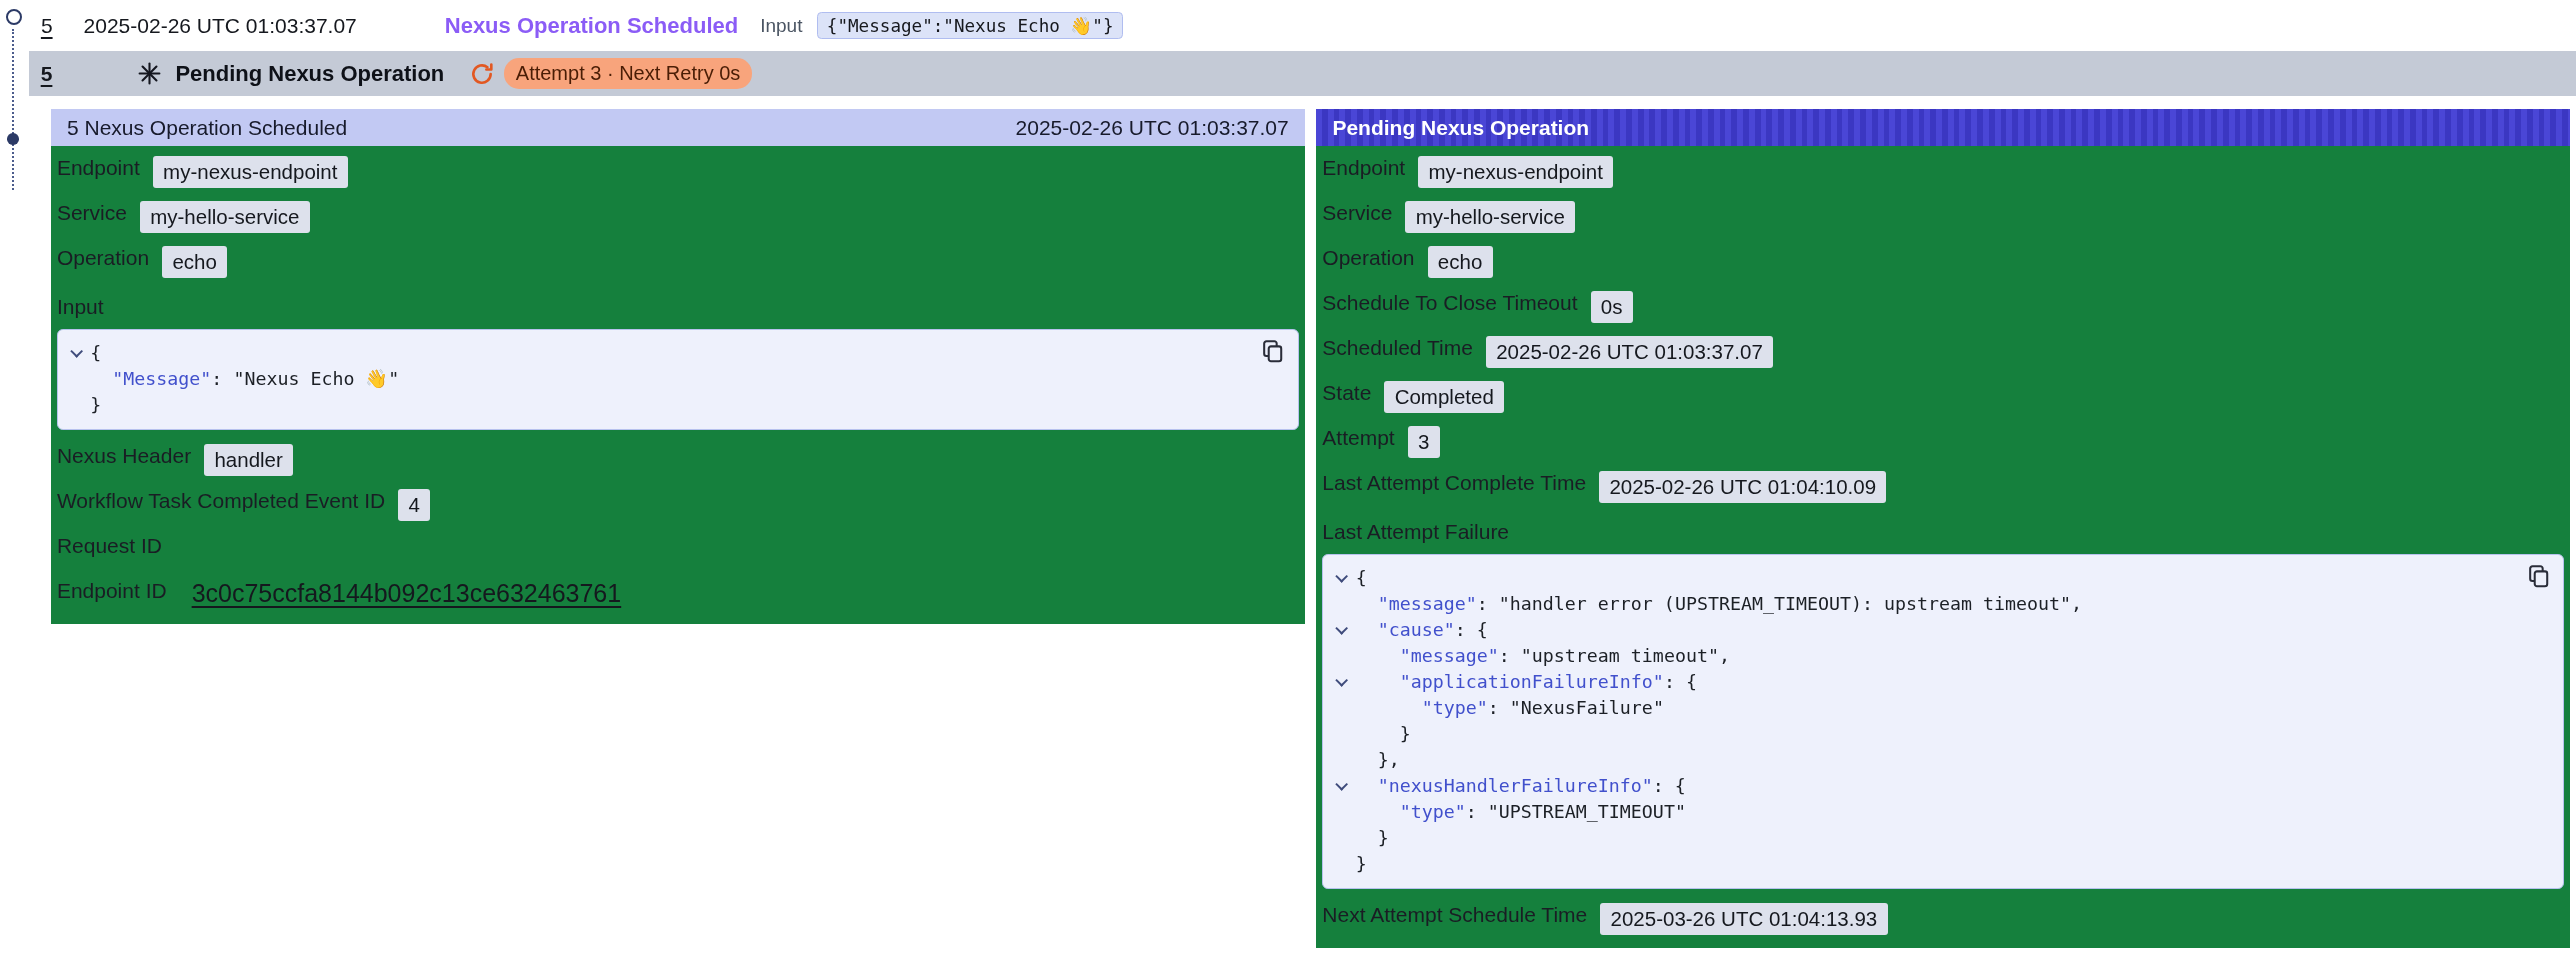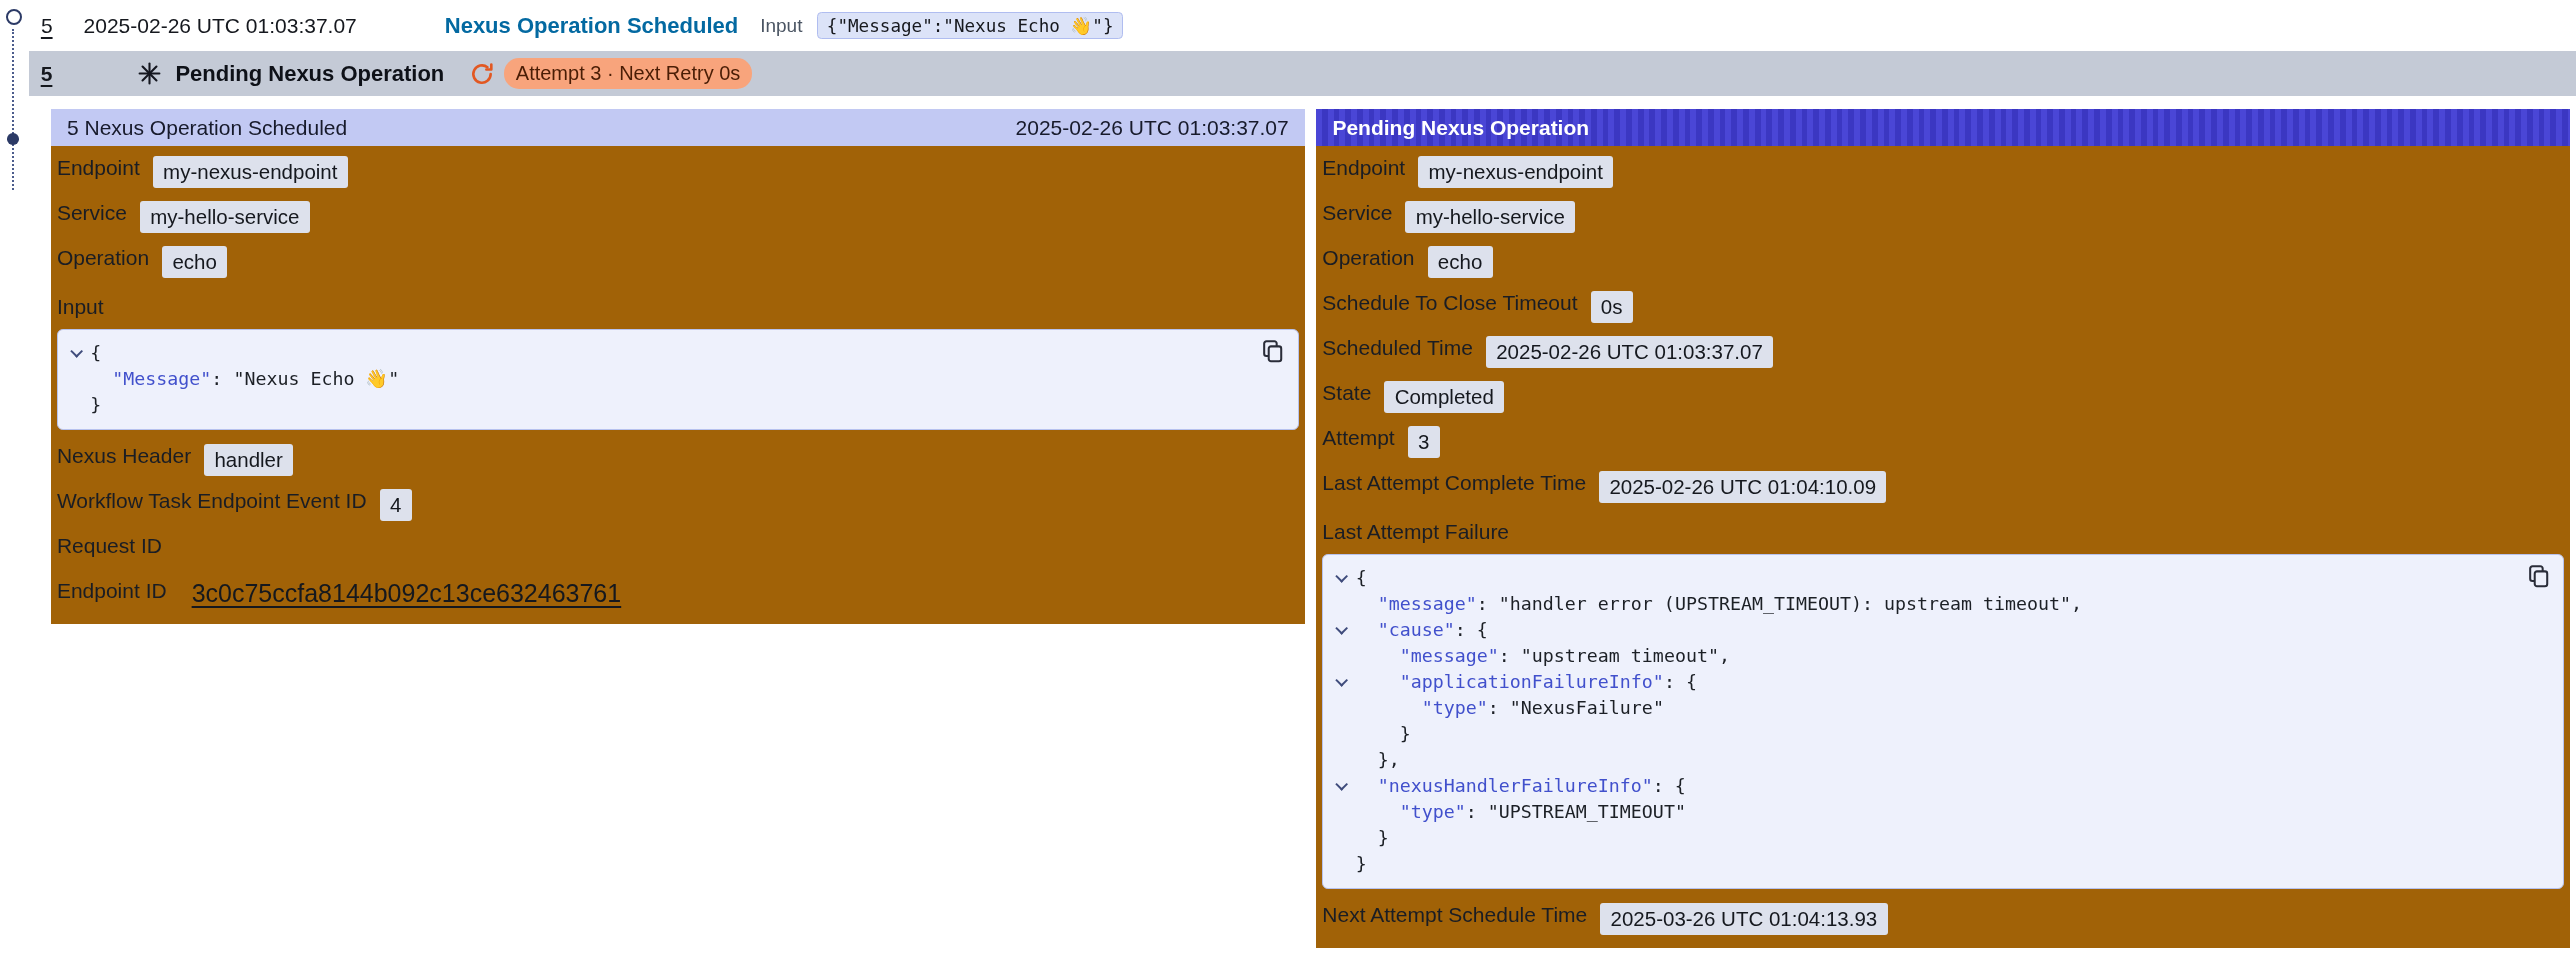--- a/index.html
+++ b/index.html
@@ -18,35 +18,35 @@
 
   
   .row1 { margin-left: 35px; height: 51px; display: flex; align-items: center;
           padding-left: 5.9px; background: #ffffff; }
   .row2 { margin-left: 29px; height: 45px; display: flex; align-items: center;
           padding-left: 11.7px; background: #c4cad6; }
 
   .evt-id { font-size: 21px; text-decoration: underline; text-underline-offset: 3.7px; color: #15181e; cursor: pointer; }
   .evt-id.bold { font-weight: 700; }
   .evt-ts { font-size: 21px; margin-left: 31px; color: #15181e; }
-  .evt-title { font-size: 22px; font-weight: 700; margin-left: 88px; color: #0369a1; }
+  .evt-title { font-size: 22px; font-weight: 700; margin-left: 88px; color: #8b5cf6; }
   .evt-input-label { font-size: 19px; margin-left: 22px; color: #4b5563; }
   .evt-input-chip { margin-left: 14.6px; font-family: "DejaVu Sans Mono", "Liberation Mono", monospace;
                     font-size: 17.6px; background: #dce3f8; border: 1.5px solid #b0bdf0; border-radius: 4.4px;
                     padding: 2.9px 8.8px; color: #16181d; cursor: pointer; }
 
   .star { margin-left: 85px; display: inline-flex; align-items: center; }
   .pending-title { font-size: 22px; font-weight: 700; margin-left: 13px; color: #0e1118; }
   .retry-ic { margin-left: 25px; display: inline-flex; align-items: center; }
   .retry-chip { margin-left: 8.8px; background: #f8a47c; color: #4a1d05; font-size: 20px;
                 padding: 4.4px 11.7px; border-radius: 15px; }
 
   
   .panels { margin: 13px 5.9px 0 51px; display: flex; gap: 11.7px; align-items: flex-start; }
-  .panel { flex: 1 1 0; background: #a16207; min-width: 0; }
+  .panel { flex: 1 1 0; background: #15803d; min-width: 0; }
 
   .panel-header { height: 37px; display: flex; align-items: center; justify-content: space-between;
                   padding: 0 16px; font-size: 21px; cursor: pointer; }
   .panel-header.scheduled { background: #c2c9f3; color: #171a2b; font-weight: 500; }
   .panel-header.pending { background: repeating-linear-gradient(90deg, #4a46d6 0 5.9px, #3b37c2 5.9px 11.7px);
                           color: #ffffff; font-weight: 700; justify-content: flex-start; }
   .hdr-ts { font-weight: 400; }
 
   .panel-body { padding: 10.3px 5.9px 0 5.9px; }
 
@@ -167,21 +167,21 @@
         </div>
 
         <div>
 
             <div class="field-row">
               <span class="field-label">Nexus Header</span>
               <span class="badge">handler</span>
             </div>
 
             <div class="field-row">
-              <span class="field-label">Workflow Task Endpoint Event ID</span>
+              <span class="field-label">Workflow Task Completed Event ID</span>
               <span class="badge">4</span>
             </div>
 
             <div class="field-row">
               <span class="field-label">Request ID</span>
             </div>
           </div>
 
         <div class="field-row">
           <span class="field-label">Endpoint ID</span>

